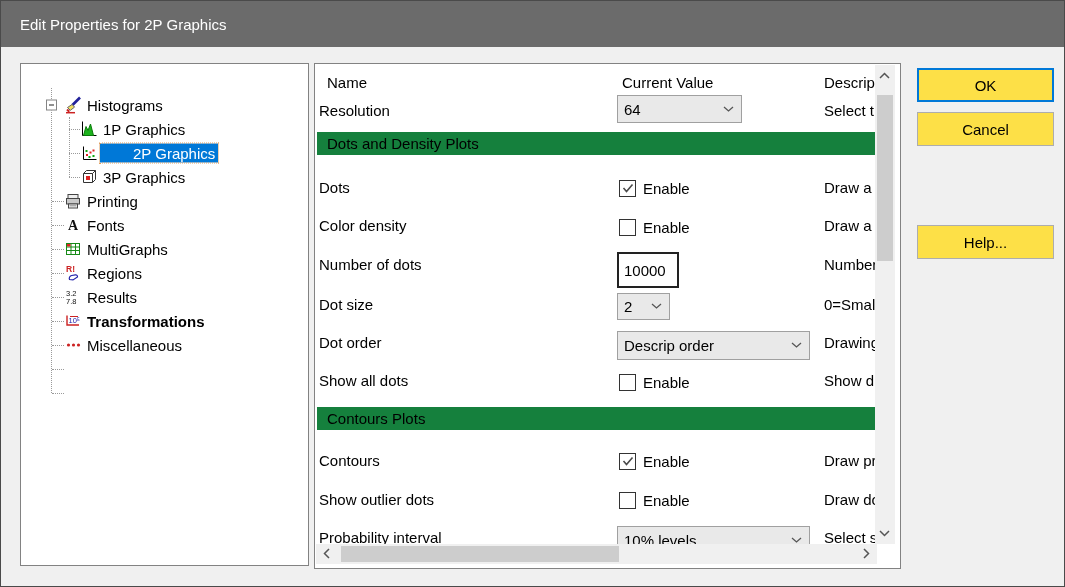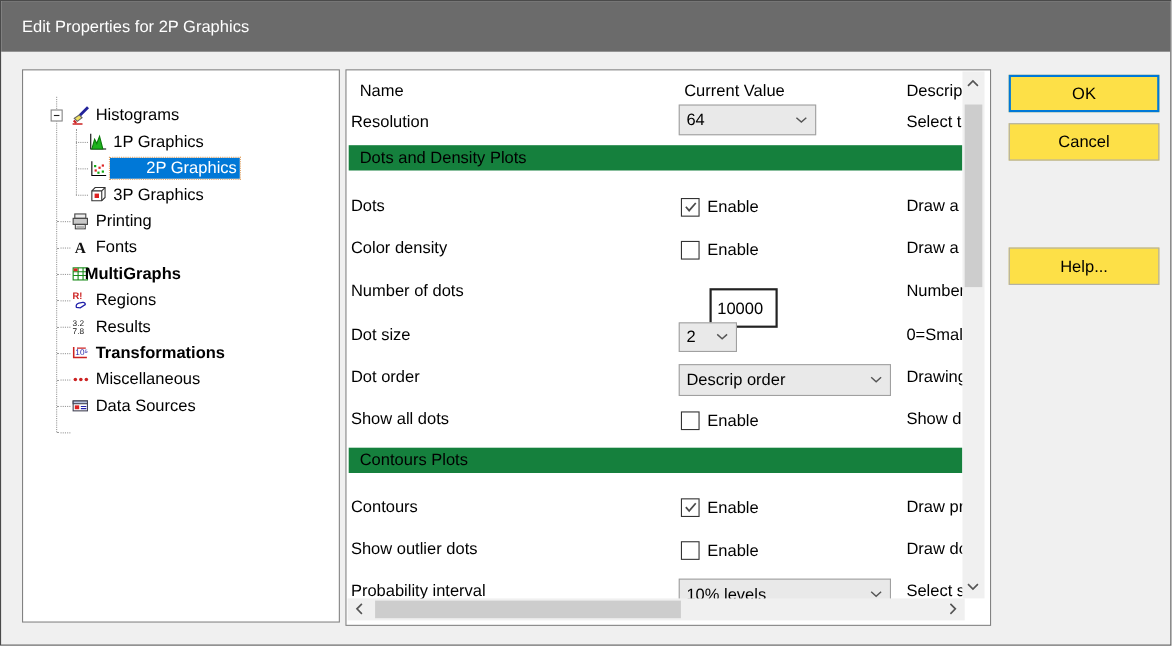--- a/index.html
+++ b/index.html
@@ -148,21 +148,21 @@
         <span class="tlabel" style="left: 66px;">Fonts</span>
       </div>
       <div class="tree-row" style="top: 173px;">
         <span class="ticon" style="left: 43px;">
           <svg width="19" height="18" viewBox="0 0 19 18">
             <rect x="2.5" y="3.5" width="13" height="11" fill="#fff" stroke="#178a17"></rect>
             <path d="M2.5 7h13M2.5 10.5h13M7 3.5v11M11.5 3.5v11" stroke="#178a17"></path>
             <rect x="3" y="4" width="3.5" height="2.5" fill="#d22"></rect>
           </svg>
         </span>
-        <span class="tlabel" style="left: 56px; font-weight: bold;">MultiGraphs</span>
+        <span class="tlabel" style="left: 66px;">MultiGraphs</span>
       </div>
       <div class="tree-row" style="top: 197px;">
         <span class="ticon" style="left: 43px;">
           <svg width="19" height="18" viewBox="0 0 19 18">
             <text x="2" y="8" font-size="8.5" font-weight="bold" fill="#c22" font-family="Liberation Sans,sans-serif">R!</text>
             <path d="M5.5 15.5c-.8-1.8.4-3.6 2.2-4l3.6-.6c1.4-.2 2.4.8 2.2 2l-4.5 3z" fill="#fff" stroke="#22a" stroke-width="1.2"></path>
           </svg>
         </span>
         <span class="tlabel" style="left: 66px;">Regions</span>
       </div>
@@ -187,31 +187,20 @@
       </div>
       <div class="tree-row" style="top: 269px;">
         <span class="ticon" style="left: 43px;">
           <svg width="19" height="18" viewBox="0 0 19 18">
             <circle cx="4.5" cy="9" r="1.6" fill="#c22"></circle>
             <circle cx="9.5" cy="9" r="1.6" fill="#c22"></circle>
             <circle cx="14.5" cy="9" r="1.6" fill="#c22"></circle>
           </svg>
         </span>
         <span class="tlabel" style="left: 66px;">Miscellaneous</span>
-      </div>
-      <div class="tree-row" style="top: 293px;">
-        <span class="ticon" style="left: 43px;">
-          <svg width="19" height="18" viewBox="0 0 19 18">
-            <rect x="2.5" y="4.5" width="13" height="9" fill="#fff" stroke="#445"></rect>
-            <rect x="2.5" y="4.5" width="13" height="2.5" fill="#b8c4e0" stroke="#445"></rect>
-            <rect x="4" y="8.5" width="4" height="3.5" fill="#d22"></rect>
-            <path d="M9.5 9.5h5M9.5 11.5h5" stroke="#22a"></path>
-          </svg>
-        </span>
-        <span class="tlabel" style="left: 66px;">Data Sources</span>
       </div>
     </div>
 
   <div class="tbl">
     <div class="tbl-content" id="tbl-content">
       <span class="hdr" style="left:12px">Name</span>
       <span class="hdr" style="left:307px">Current Value</span>
       <span class="hdr" style="left:509px">Descrip</span>
       <div id="tbl-rows">
           <div class="row-label" style="top: 38px;">Resolution</div>
@@ -235,21 +224,21 @@
             <span class="chklabel">Enable</span>
           </div>
           <div class="row-desc" style="top: 115px;">Draw a</div>
           <div class="row-label" style="top: 153px;">Color density</div>
           <div class="checkwrap" style="top: 155px;">
             <div class="checkbox"></div>
             <span class="chklabel">Enable</span>
           </div>
           <div class="row-desc" style="top: 153px;">Draw a</div>
           <div class="row-label" style="top: 192px;">Number of dots</div>
-          <input class="tinput" type="text" value="10000" style="top: 198px; width: 62px; height: 36px; margin-left: 28px;">
+          <input class="tinput" type="text" value="10000" style="top: 188px; width: 62px; height: 36px;">
           <div class="row-desc" style="top: 192px;">Number</div>
           <div class="row-label" style="top: 232px;">Dot size</div>
           <div class="combo" style="top: 229px; width: 53px; height: 27px;">
             <span class="cval">2</span>
             <span class="carr">
               <svg width="11" height="7" viewBox="0 0 11 7">
                 <path d="M1 1l4.5 4L10 1" fill="none" stroke="#555" stroke-width="1.3"></path>
               </svg>
             </span>
           </div>

